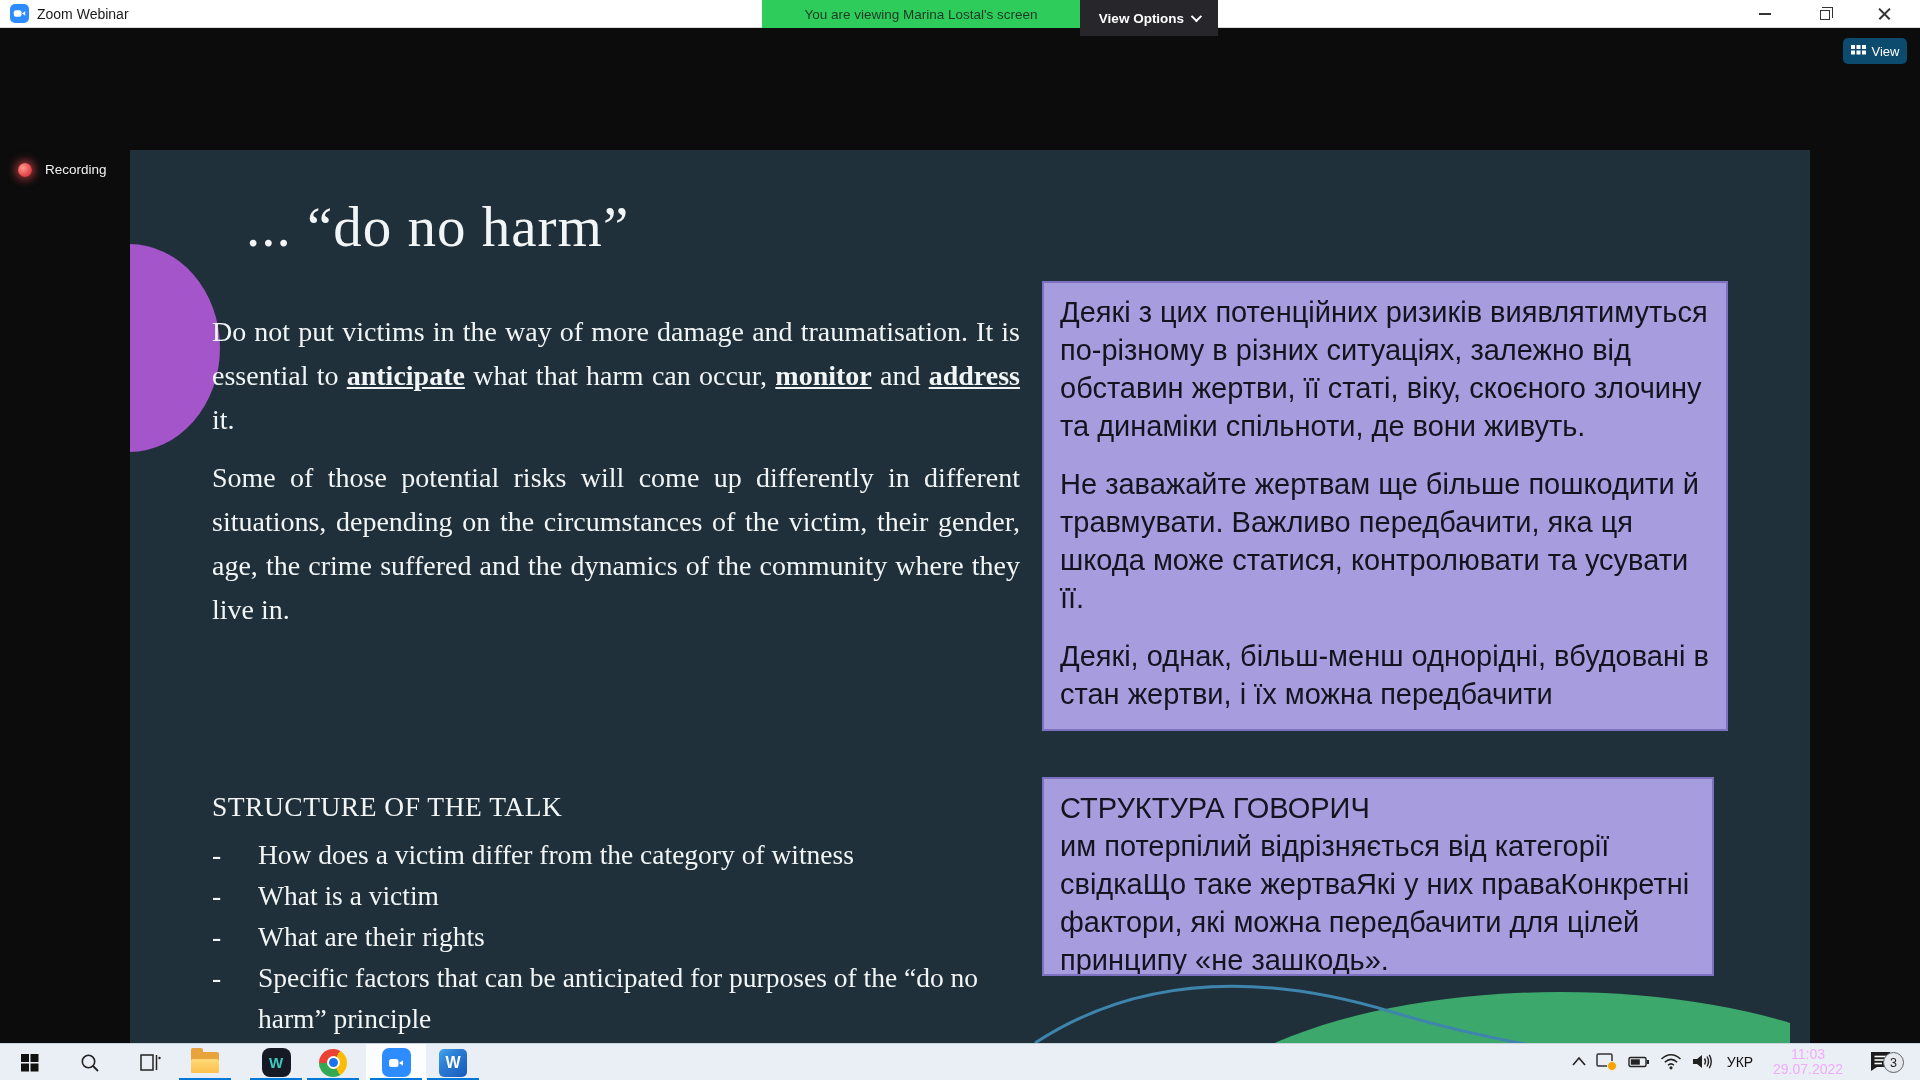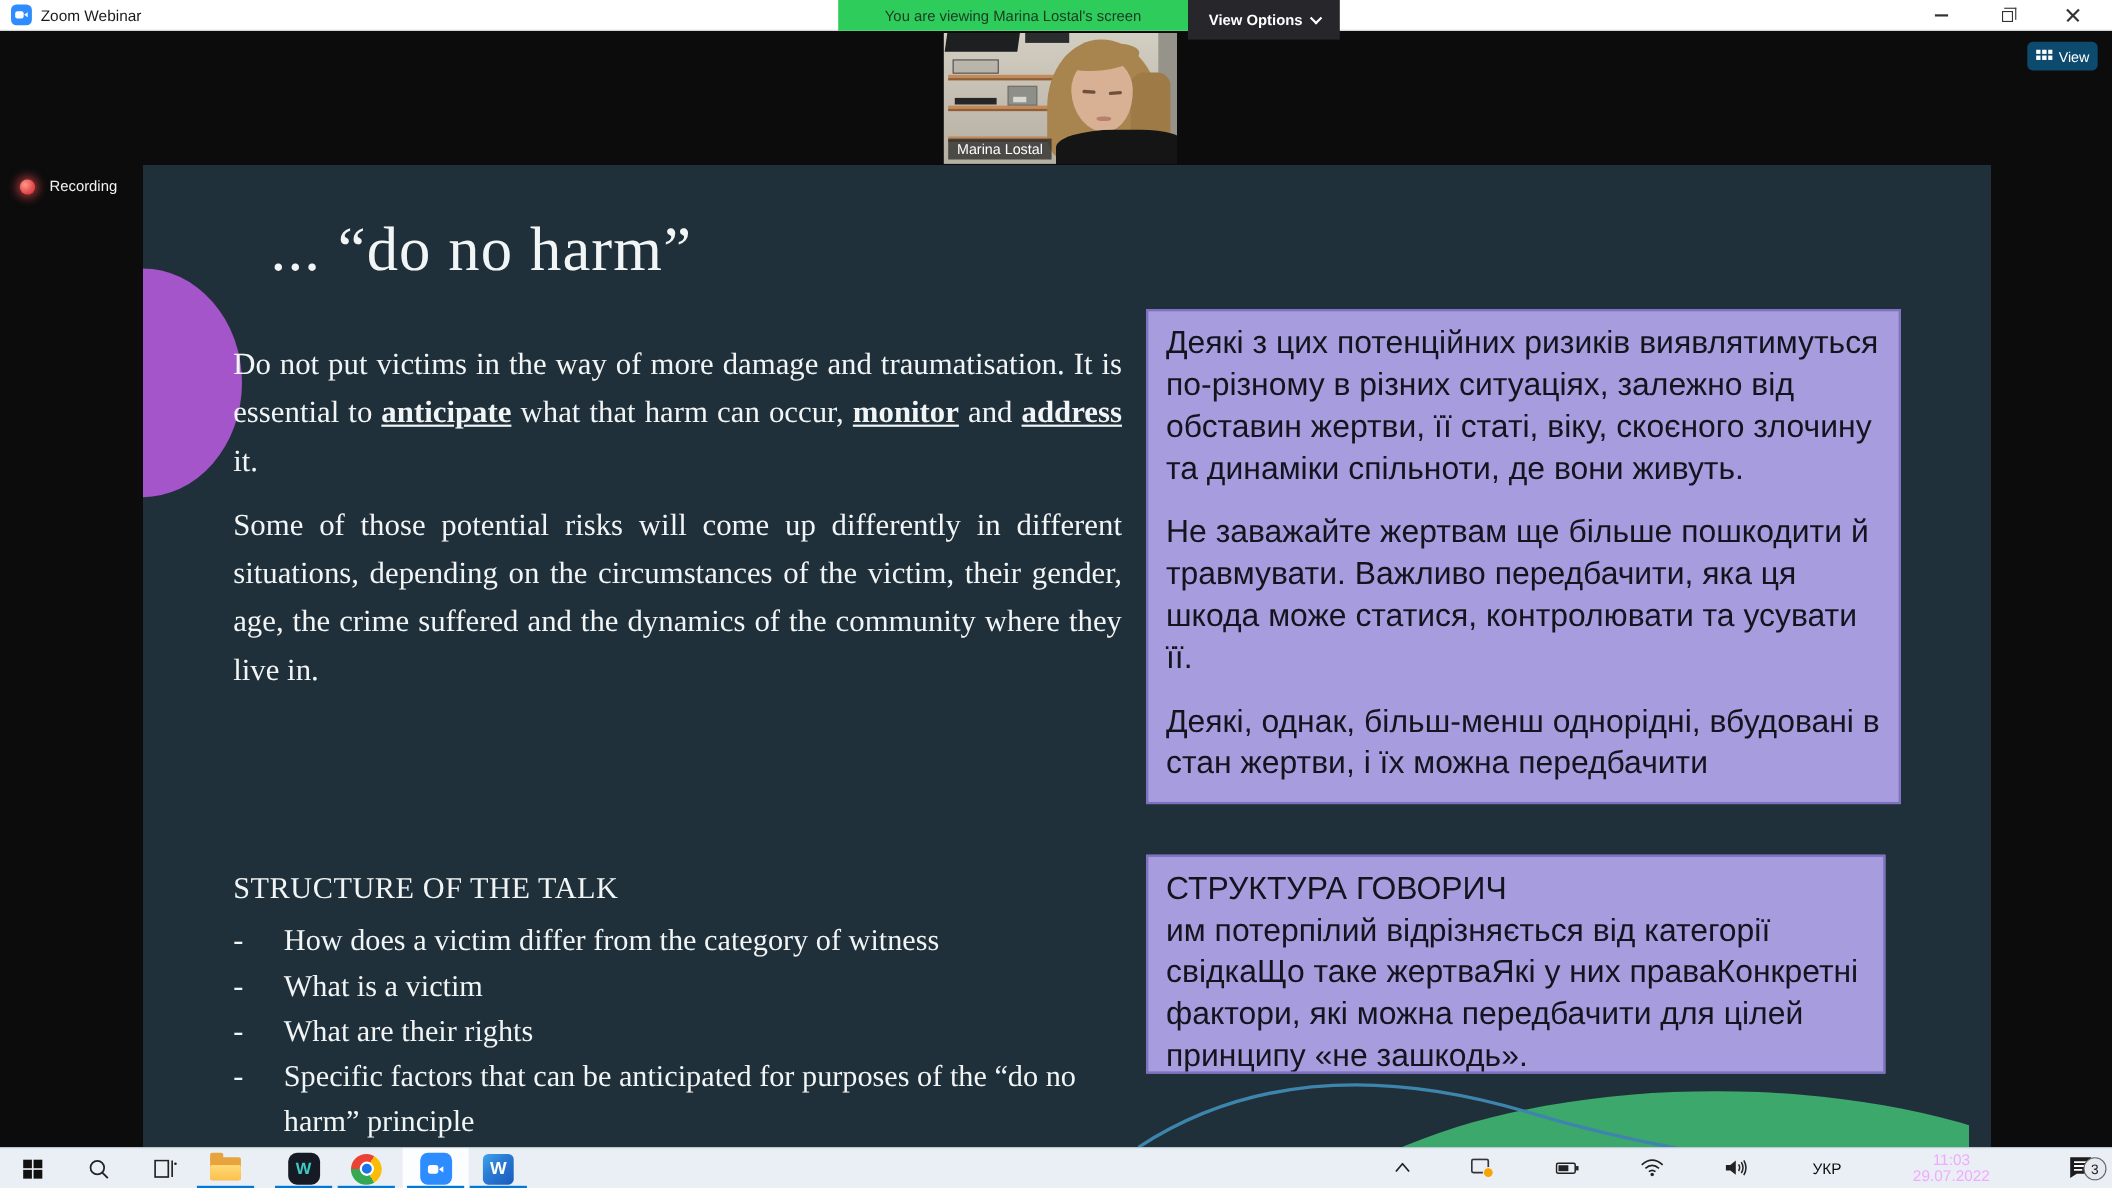--- a/index.html
+++ b/index.html
@@ -82,21 +82,21 @@
   .folder-back { position:absolute; inset:0; background:#e8a33d; border-radius:2px; }
   .folder-back::before { content:""; position:absolute; left:0; top:-4px; width:12px; height:6px; background:#e8a33d; border-radius:2px 2px 0 0; }
   .folder-front { position:absolute; left:0; bottom:0; width:28px; height:14px; background:linear-gradient(#ffd977,#fcc14e); border-radius:2px; }
   .webex-icon { width:29px; height:29px; border-radius:8px; background:#161a24; display:flex; align-items:center; justify-content:center; }
   .webex-w { font-weight:bold; font-size:15px; color:#3fc8c0; }
   .chrome-icon { width:28px; height:28px; border-radius:50%; background:conic-gradient(from -90deg,#ea4335 0 120deg,#fbbc05 0 240deg,#34a853 0 360deg); display:flex; align-items:center; justify-content:center; }
   .chrome-inner { width:13px; height:13px; border-radius:50%; background:#1a73e8; border:2.5px solid #fff; }
   .zoomsq-icon { width:29px; height:29px; border-radius:7px; background:#2d8cff; display:flex; align-items:center; justify-content:center; }
   .word-icon { width:28px; height:28px; border-radius:5px; background:linear-gradient(135deg,#41a5ee 0%,#2b7cd3 40%,#185abd 100%); color:#fff; font-weight:bold; font-size:16px; display:flex; align-items:center; justify-content:center; }
 
-  .tray { position:absolute; right:0; top:1043px; height:37px; display:flex; align-items:flex-end; padding-right:3px;gap:45px; }
+  .tray { position:absolute; right:0; top:1043px; height:37px; display:flex; align-items:flex-end; padding-right:14px; }
   .tray-item { display:flex; align-items:center; justify-content:center; height:37px; cursor:pointer; }
   .tray-lang { width:44px; font-size:14px; color:#111; }
   .tray-clock { width:92px; flex-direction:column; line-height:15px; font-size:14px; color:#f0abfc; text-align:center; }
   .tray-notif { position:relative; width:52px; }
   .notif-badge { position:absolute; right:2px; top:9px; width:21px; height:21px; border-radius:50%; background:#e6e9ed; border:1.5px solid #5f6368; color:#202124; font-size:12.5px; display:flex; align-items:center; justify-content:center; }
   .pad6 { padding:0 5px; }
 </style>
 </head>
 <body>
 
@@ -121,41 +121,20 @@
         <span class="glyph-min"></span>
       </div>
     <div class="win-btn win-max">
         <span class="glyph-max"></span>
       </div>
     <div class="win-btn win-close">
         <span class="glyph-close"></span>
       </div>
   </div>
 
-  <div class="webcam">
-    <div class="cam-dark-tl"></div>
-    <div class="cam-dark-tl2"></div>
-    <div class="cam-shelf" style="left:4px;top:38px;width:122px;"></div>
-    <div class="cam-shelf" style="left:4px;top:66px;width:122px;"></div>
-    <div class="cam-shelf" style="left:4px;top:94px;width:126px;"></div>
-    <div class="cam-item-basket"></div>
-    <div class="cam-item-box"></div>
-    <div class="cam-item-bar"></div>
-    <div class="cam-panel"></div>
-    <div class="cam-board"></div>
-    <div class="cam-hair"></div>
-    <div class="cam-hair-side"></div>
-    <div class="cam-face"></div>
-    <div class="cam-fringe"></div>
-    <div class="cam-eye l"></div>
-    <div class="cam-eye r"></div>
-    <div class="cam-mouth"></div>
-    <div class="cam-body"></div>
-    <div class="cam-name">Marina Lostal</div>
-  </div>
 
   <div class="view-btn">
     <svg width="15" height="12" viewBox="0 0 15 12">
       <rect x="0" y="0" width="4" height="4" fill="#fff"></rect>
         <rect x="5.5" y="0" width="4" height="4" fill="#fff"></rect>
         <rect x="11" y="0" width="4" height="4" fill="#fff"></rect>
       <rect x="0" y="5.5" width="4" height="4" fill="#fff"></rect>
         <rect x="5.5" y="5.5" width="4" height="4" fill="#fff"></rect>
         <rect x="11" y="5.5" width="4" height="4" fill="#fff"></rect>
     </svg>

